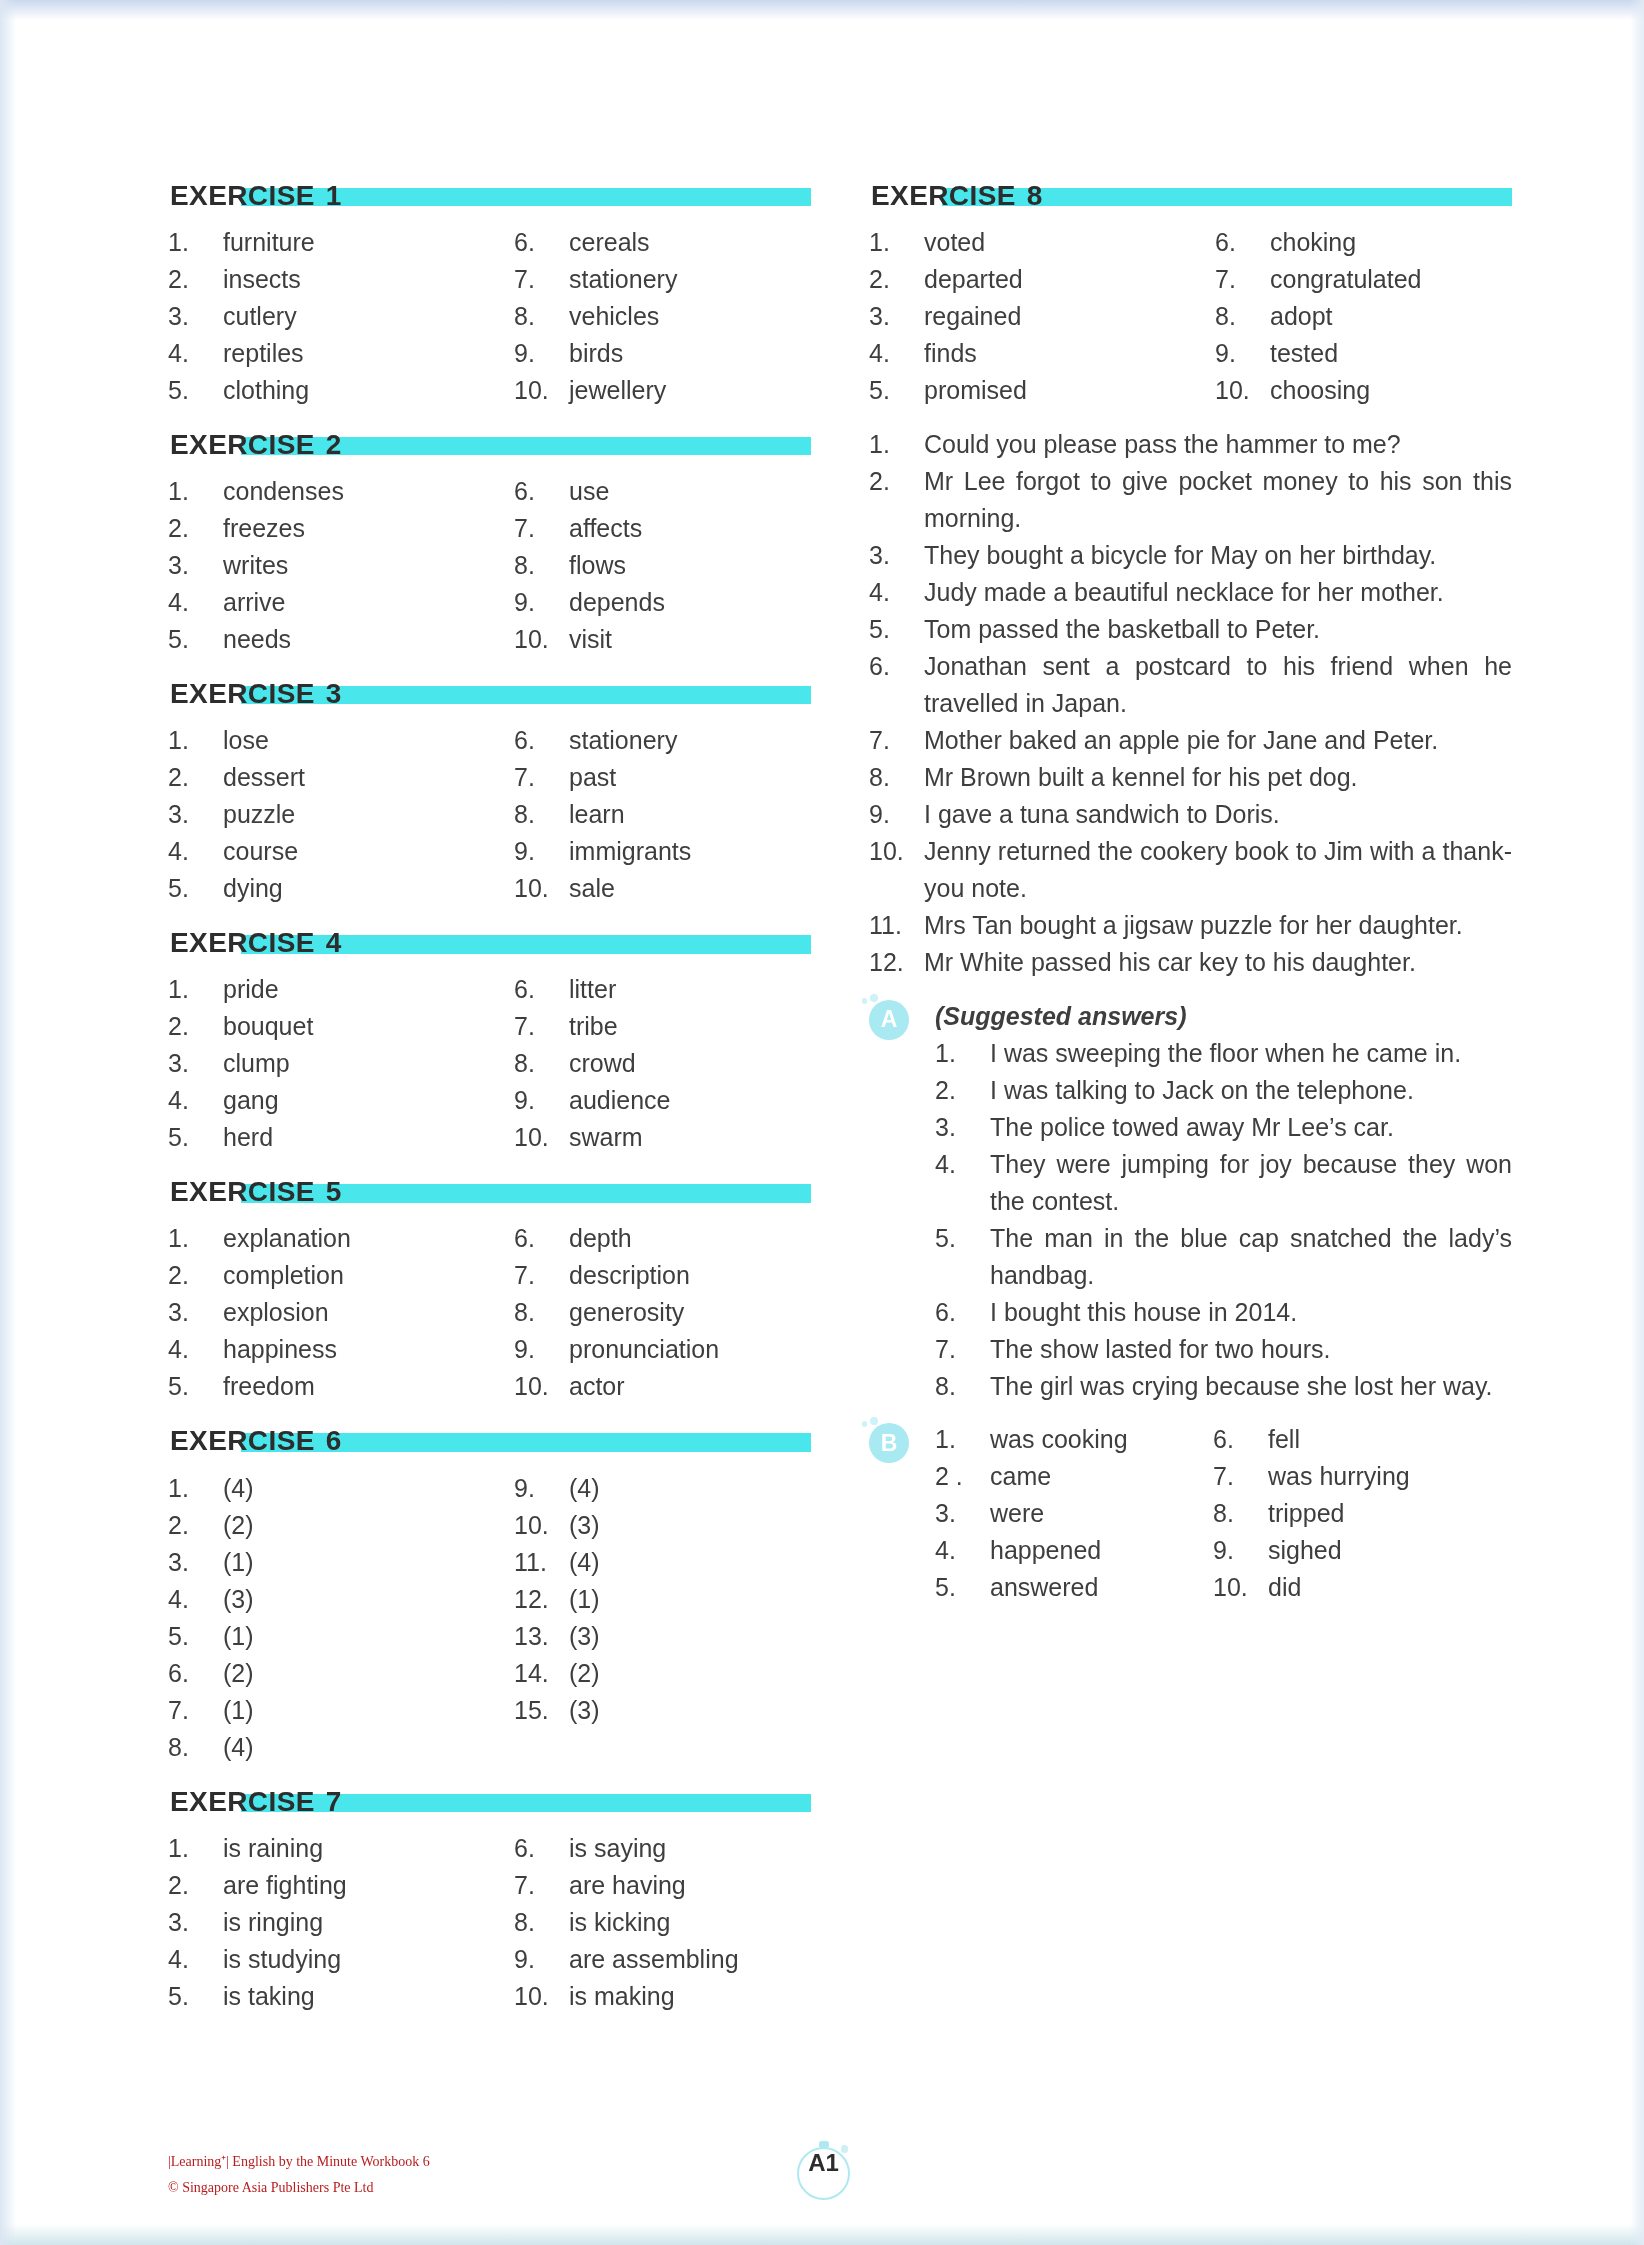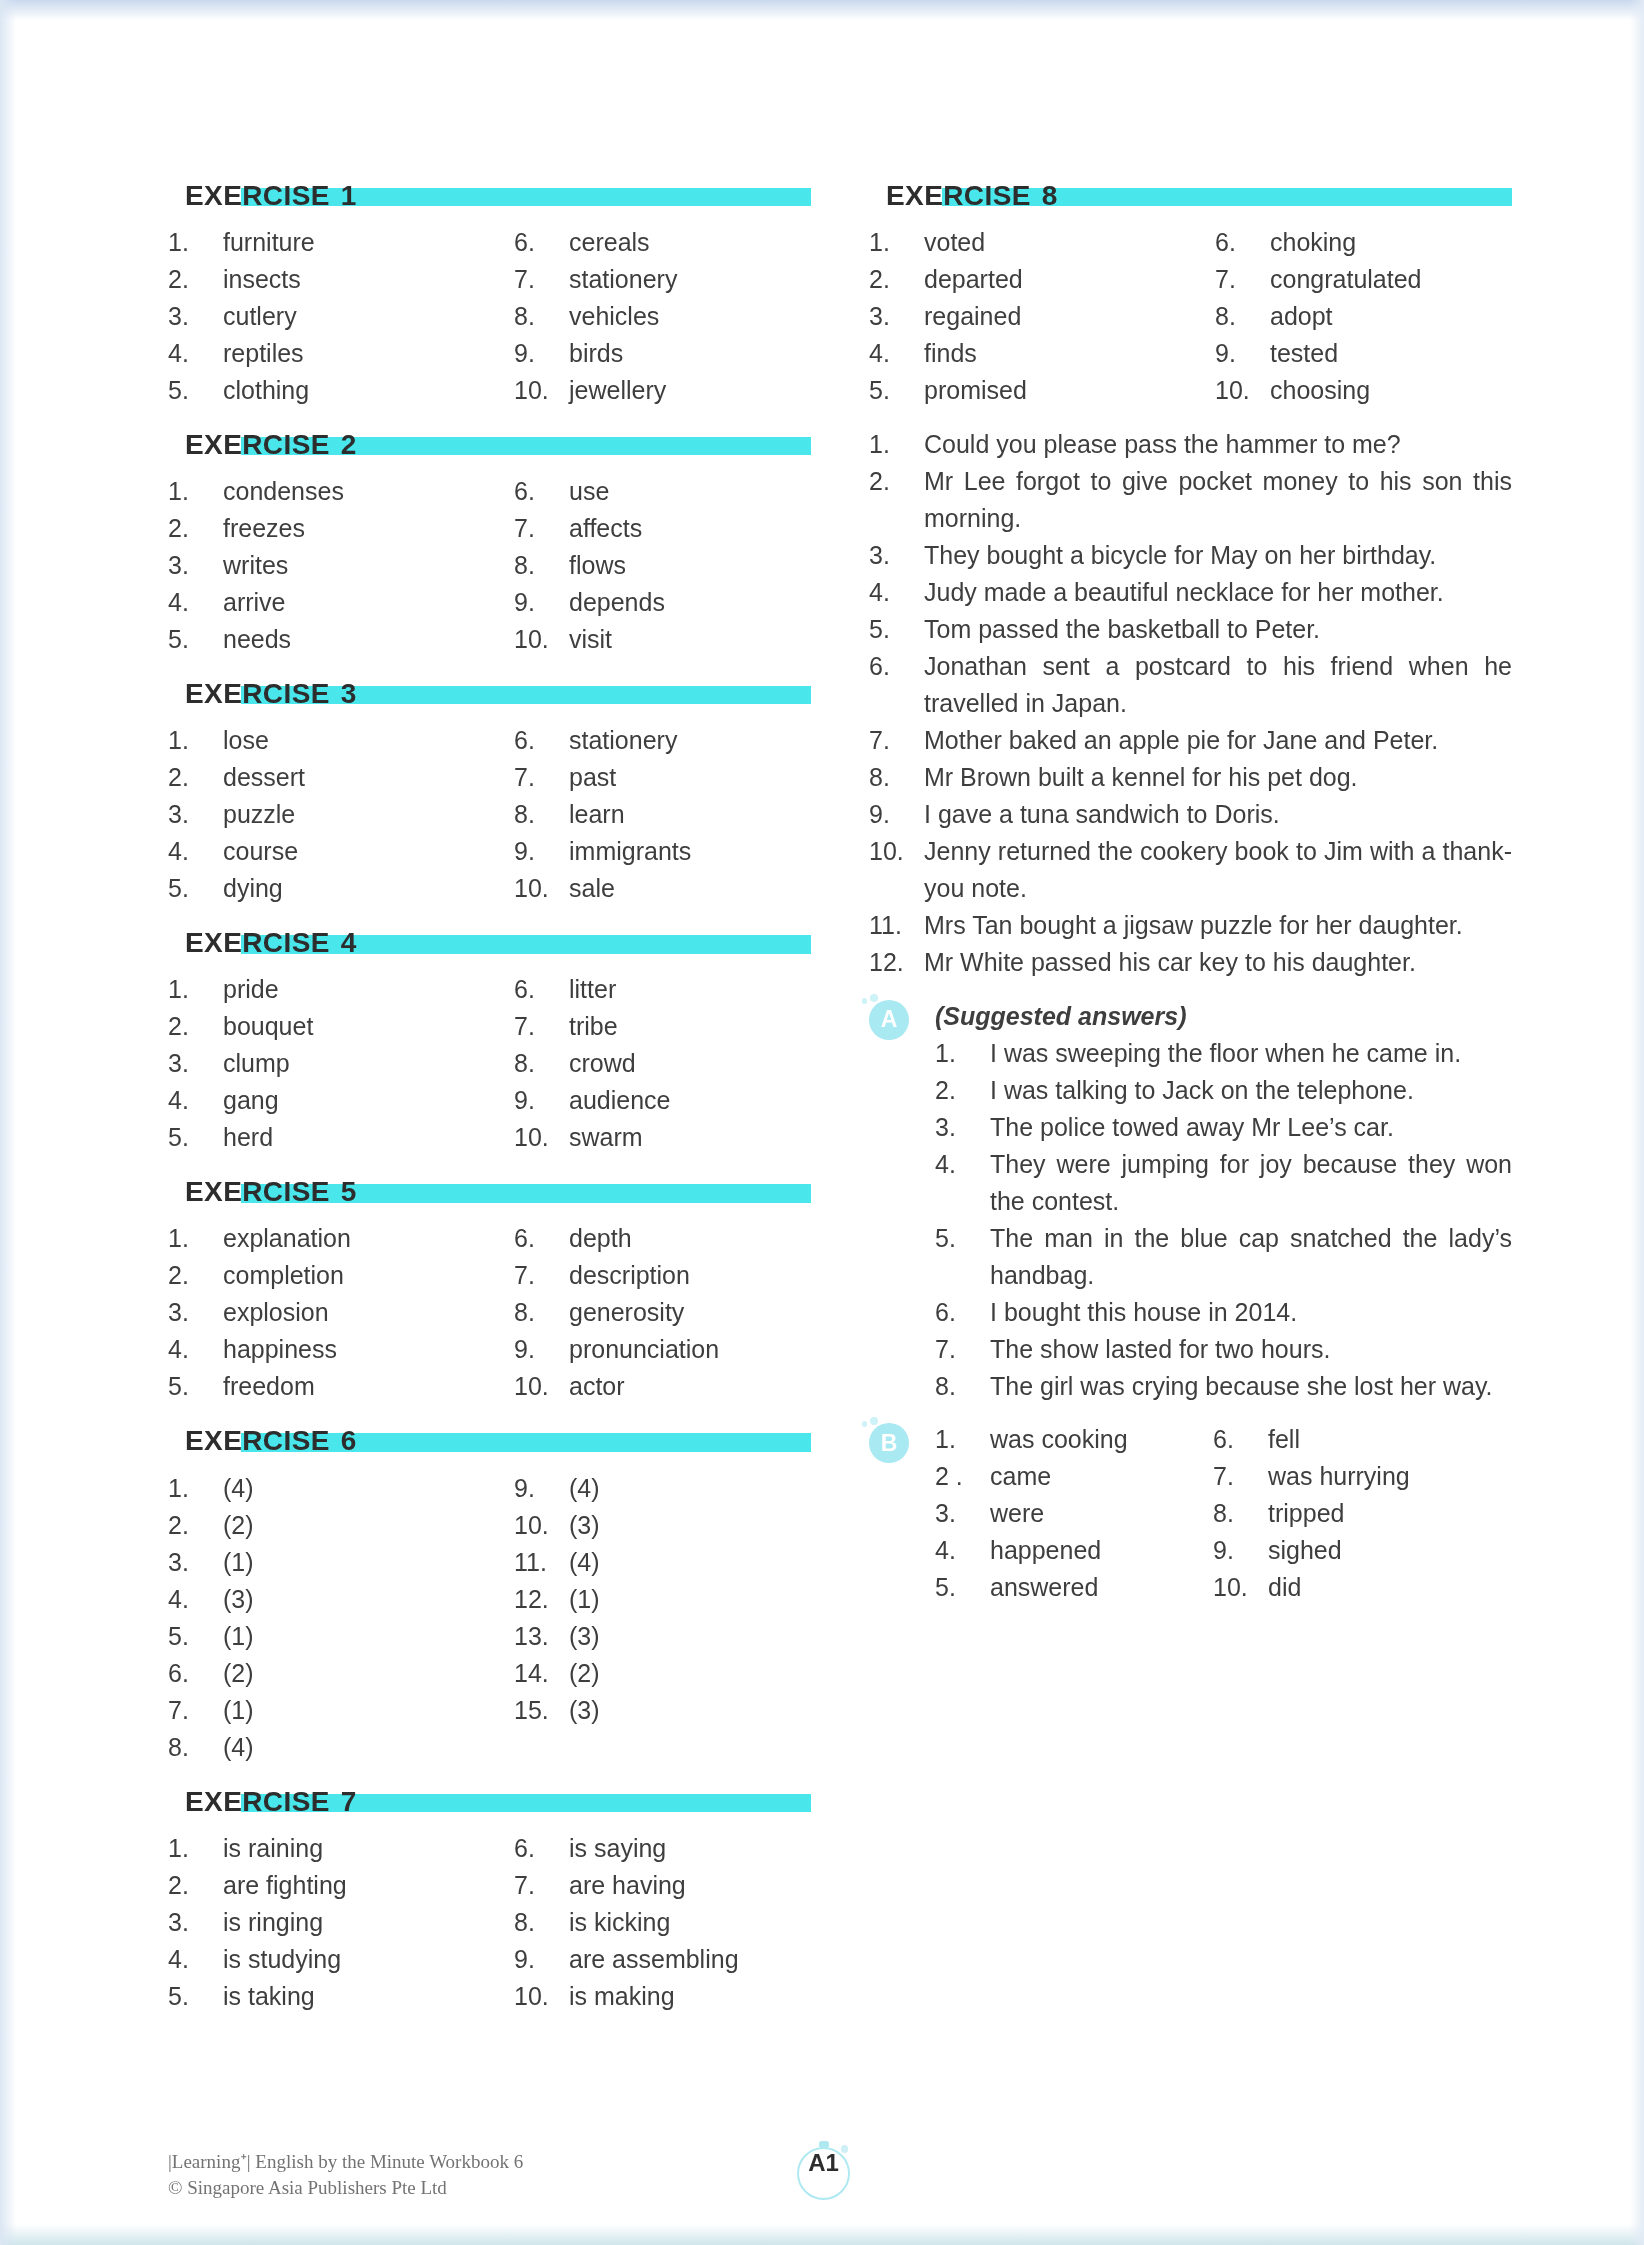--- a/index.html
+++ b/index.html
@@ -18,41 +18,41 @@
   .edge.r{ top:0; bottom:0; right:0; width:14.6px; background:linear-gradient(270deg,#e2ebf5 0%, rgba(255,255,255,0) 100%); }
 
   .content{ position:absolute; top:177px; left:168px; width:1345px; display:flex; gap:58px; }
   .col{ width:643px; }
 
   .ex{ margin-top:17px; }
   .ex:first-child{ margin-top:0; }
 
   .exh{ position:relative; height:38px; margin-bottom:9.1px; }
   .exh .bar{ position:absolute; left:73px; right:0; top:11px; height:18.3px; background:var(--cyan); }
-  .exh .txt{ position:absolute; left:17px; top:0; line-height:38px; font-size:28px; font-weight:700; color:var(--ink); letter-spacing:0.4px; white-space:nowrap; }
+  .exh .txt{ position:absolute; left:2px; top:0; line-height:38px; font-size:28px; font-weight:700; color:var(--ink); letter-spacing:0.4px; white-space:nowrap; }
   .exh .num{ margin-left:11px; }
 
   .grid2{ display:grid; grid-template-columns:346px 1fr; }
   .it{ display:grid; grid-template-columns:55px 1fr; font-size:25px; line-height:37px; }
   .it .n{ color:var(--body); }
   .just .t{ text-align:justify; }
 
   .sub{ display:grid; grid-template-columns:66px 1fr; margin-top:5.5px; }
   .sub.b-sec{ margin-top:16.4px; }
   .badge{
     width:40px; height:40px; margin-top:1.8px; border-radius:50%;
     background:#a9e9f2; color:#ffffff; font-weight:700; font-size:23px;
     display:flex; align-items:center; justify-content:center; position:relative;
   }
   .badge::before{ content:""; position:absolute; width:8.2px; height:8.2px; border-radius:50%; background:#cdf2f7; top:-6.4px; left:0.9px; }
   .badge::after{ content:""; position:absolute; width:5.5px; height:5.5px; border-radius:50%; background:#cdf2f7; top:-1.8px; left:-7.3px; }
   .note{ font-size:25px; line-height:37px; font-style:italic;font-weight:bold; }
   .b2{ display:grid; grid-template-columns:278px 1fr; }
 
-  .footer{ position:absolute; left:168px; top:2149px; font-family:"Liberation Serif", serif; font-size:19px; line-height:25.6px; color:#737373; }
+  .footer{ position:absolute; left:168px; top:2149px; font-family:"Liberation Serif", serif; font-size:14px; line-height:25.6px; color:#b91c1c; }
   .pbadge{
     position:absolute; left:797px; top:2147px; width:53px; height:53px;
     border:2.7px solid #aee9f1; border-radius:50%; background:#ffffff;
     display:flex; justify-content:center;
     font-weight:700; font-size:24px; color:var(--ink);
   }
   .pbadge::before{ content:""; position:absolute; top:-8.2px; left:50%; transform:translateX(-50%); width:10px; height:7.3px; background:#aee9f1; border-radius:2.7px; }
   .pbadge::after{ content:""; position:absolute; top:-3.7px; right:0px; width:7.3px; height:7.3px; background:#cdeff5; border-radius:50%; }
 </style>
 </head>

